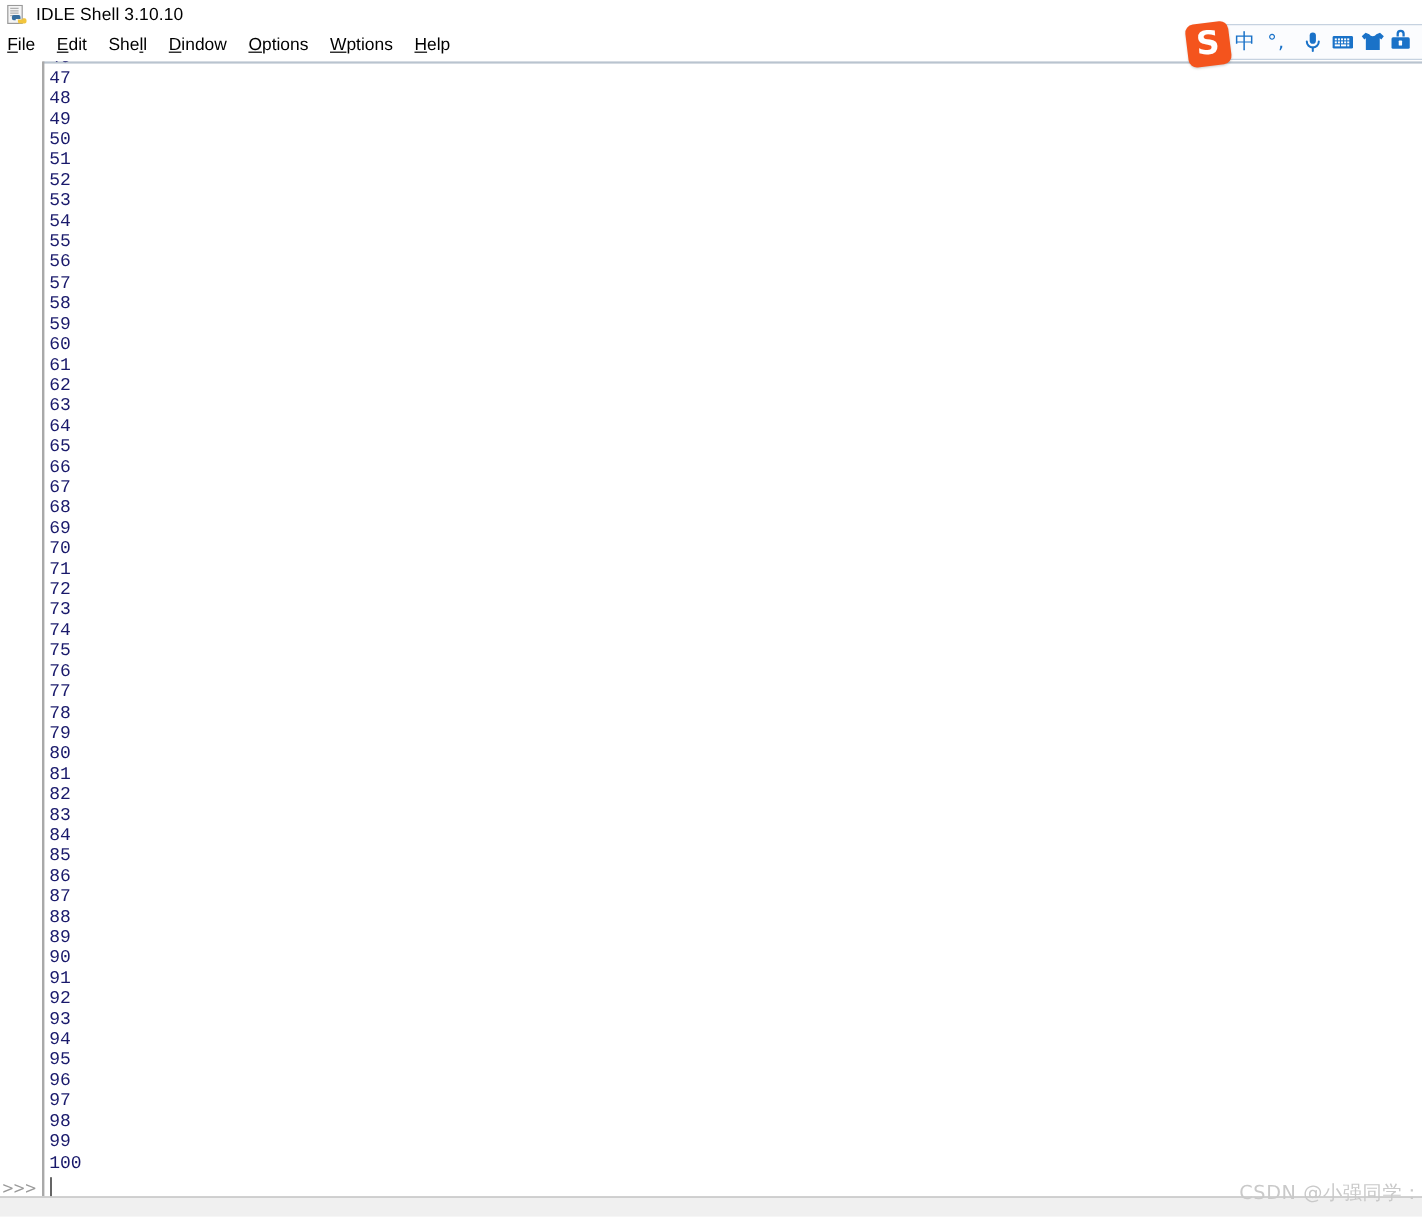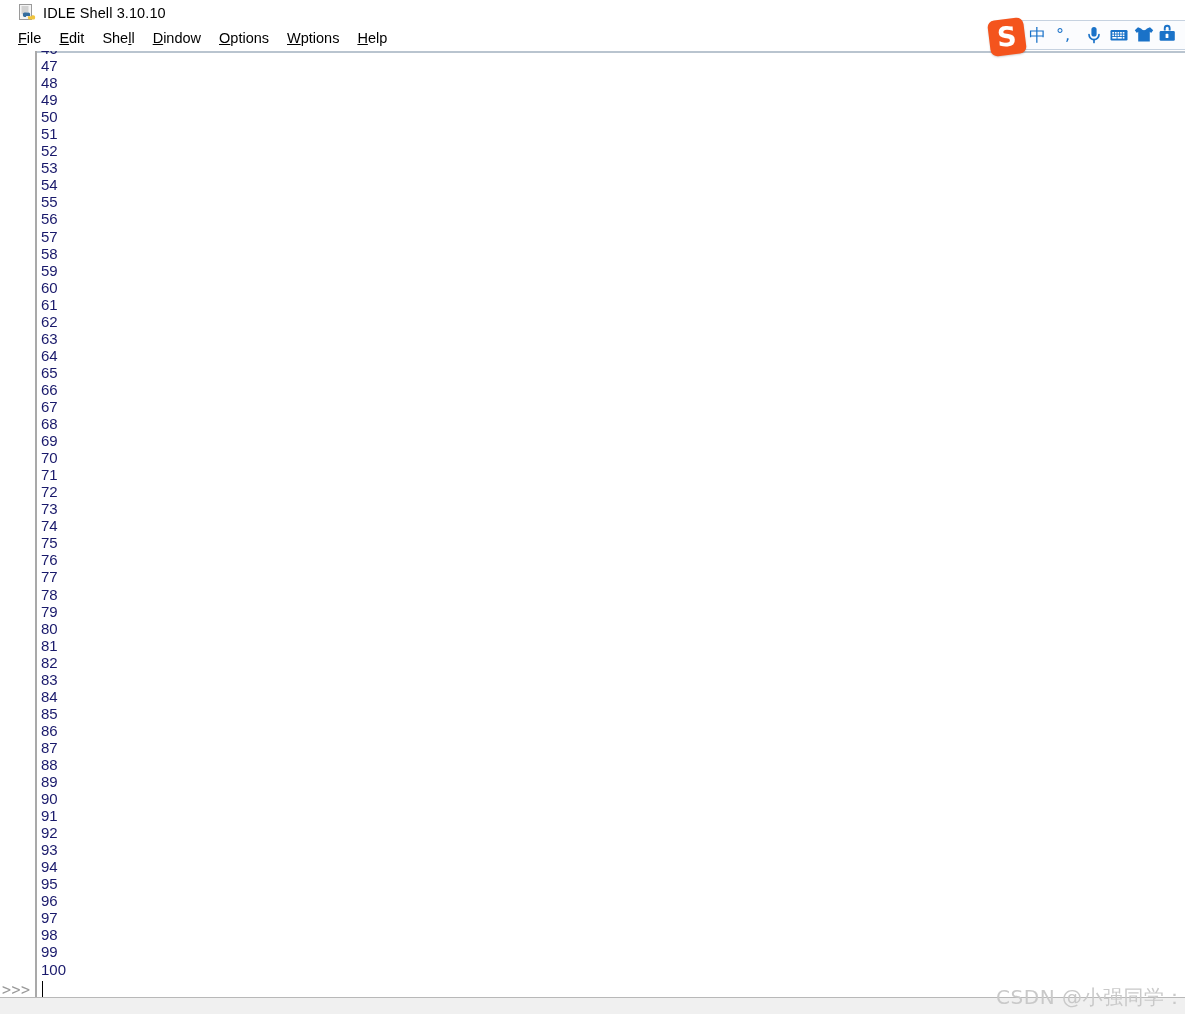--- a/index.html
+++ b/index.html
@@ -27,21 +27,21 @@
 
   
   .titlebar {
     position: absolute;
     left: 0; top: 0;
     width: 1185px;
     height: 26px;
     background: #ffffff;
     display: flex;
     align-items: center;
-    padding-left: 18px;
+    padding-left: 5px;
     box-sizing: border-box;
   }
   .title-icon {
     width: 18px;
     height: 18px;
     position: relative;
     flex: 0 0 auto;
     margin-right: 7px;
   }
   .title-text {
@@ -65,21 +65,21 @@
   }
   .menu-item {
     font-family: "Liberation Sans", sans-serif;
     font-size: 14.5px;
     color: #000000;
     padding: 0 9px;
     white-space: nowrap;
     cursor: default;
     line-height: 25px;
   }
-  .menu-item:first-child { padding-left: 18px; }
+  .menu-item:first-child { padding-left: 6px; }
   .menu-item .mn {
     text-decoration: underline;
     text-underline-offset: 1px;
   }
 
   
   .ime-bar {
     position: absolute;
     top: 20px;
     left: 1010px;
@@ -170,21 +170,21 @@
     top: 0;
     width: 2px;
     height: 946px;
     background: #a9a9a9;
   }
   .code-scroll {
     position: absolute;
     left: 41px;
     top: -11px;
     width: 1100px;
-    font-family: Liberation Sans, sans-serif;
+    font-family: Liberation Mono, monospace;
     font-size: 15px;
     line-height: 17.05px;
     color: #19196b;
     white-space: pre;
   }
   .code-line { height: 17.05px; }
 
   
   .prompt-row {
     position: absolute;
@@ -212,21 +212,21 @@
     height: 17px;
     background: #000000;
   }
 
   
   .watermark {
     position: absolute;
     right: 0px;
     top: 984px;
     font-family: "DejaVu Sans", "Liberation Sans", sans-serif;
-    font-size: 20px;
+    font-size: 16px;
     color: #c9c9c9;
     white-space: nowrap;
     letter-spacing: 0.5px;
     z-index: 4;
   }
 
   
   .statusbar {
     position: absolute;
     left: 0;

